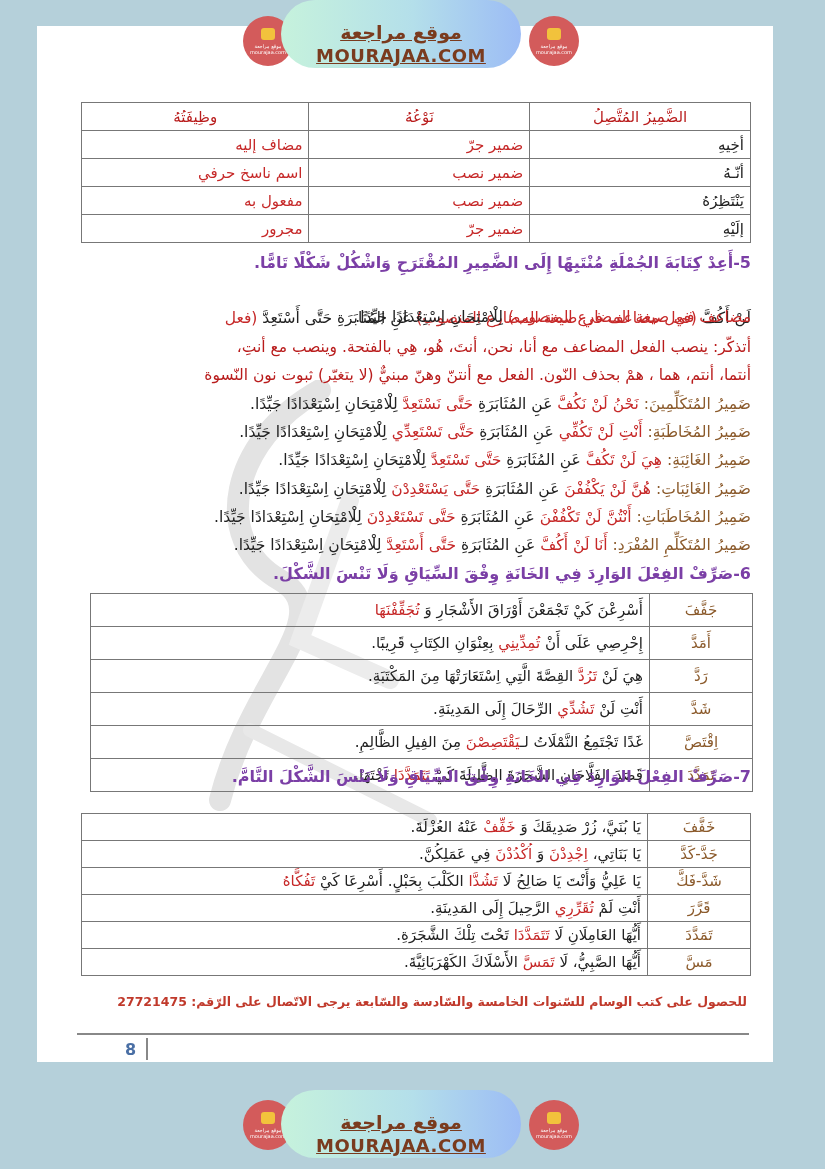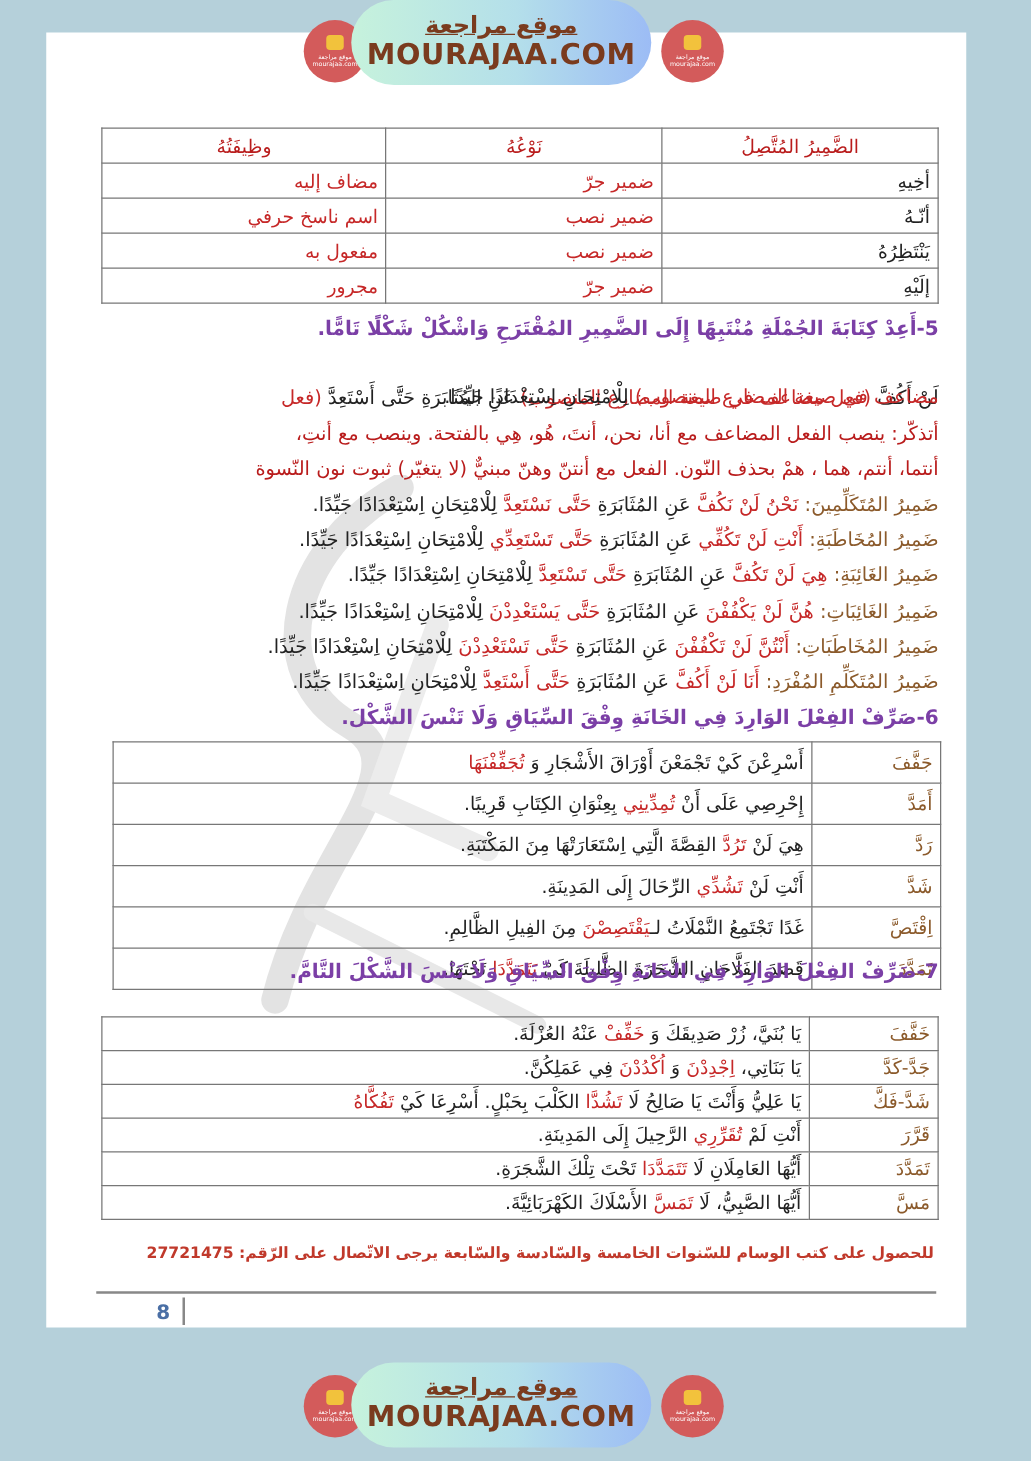--- a/index.html
+++ b/index.html
@@ -11,43 +11,43 @@
   .page {
     position:absolute; left:37px; top:26px; width:736px; height:1036px;
     background:#ffffff;
   }
   .banner {
     position:absolute; left:281px; width:240px; height:68px;
     border-radius:34px;
     background:linear-gradient(90deg,#c6f2dc 0%,#b4dfea 55%,#9cbcf5 100%);
     text-align:center; color:#7a3b1e; font-weight:bold;
   }
-  .banner .ar { font-size:19px; line-height:24px; margin-top:8px; text-decoration:underline; }
-  .banner .en { font-family:"DejaVu Sans", sans-serif; font-size:23px; line-height:24px; letter-spacing:0.5px; }
+  .banner .ar { font-size:19px; line-height:24px; margin-top:20px; text-decoration:underline; }
+  .banner .en { font-family:"DejaVu Sans", sans-serif; font-size:18px; line-height:24px; text-decoration:underline; letter-spacing:0.5px; }
   .badge {
     position:absolute; width:50px; height:50px; border-radius:50%;
     background:#d35b5b; text-align:center; color:#fff;
   }
   .badge .icon { display:block; width:14px; height:12px; margin:12px auto 3px; background:#f2c23c; border-radius:3px; }
   .badge .txt { font-size:5px; line-height:6px; display:block; }
   table { border-collapse:collapse; position:absolute; direction:rtl; }
   td { border:1px solid #777; padding:0 6px; font-size:15px; white-space:nowrap; overflow:hidden; }
   .t1 { left:81px; top:102px; width:670px; }
   .t1 td { height:27px; }
   .green { color:#b91c1c; }
   .red { color:#c62828;text-align:right; }
   .brown { color:#8b5a2b;text-align:right; }
   .purple { color:#7b3fa6; }
   .dark { color:#222; }
   .line { position:absolute; right:74px; direction:rtl; font-size:15.5px; white-space:nowrap; }
   .t2 { left:90px; top:593px; width:663px; }
   .t2 td { height:32px; }
   .t3 { left:81px; top:813px; width:670px; }
   .t3 td { height:26px; }
-  .verb { width:90px; text-align:right; }
+  .verb { width:90px; text-align:center; }
   .footer-rule { position:absolute; left:77px; top:1033px; width:672px; height:2px; background:#888; }
   .footer { position:absolute; left:125px; top:994px; width:622px; direction:rtl; font-size:12.5px; font-weight:bold; color:#c0392b; white-space:nowrap; }
   .page-num { position:absolute; left:125px; top:1040px; font-size:16px; font-weight:bold; color:#4a6fa5; }
   .page-sep { position:absolute; left:146px; top:1038px; width:2px; height:22px; background:#888; }
   .watermark { position:absolute; left:190px; top:380px; width:260px; height:460px; pointer-events:none; }
 </style>
 </head>
 <body>
 
 <div class="page"></div>

